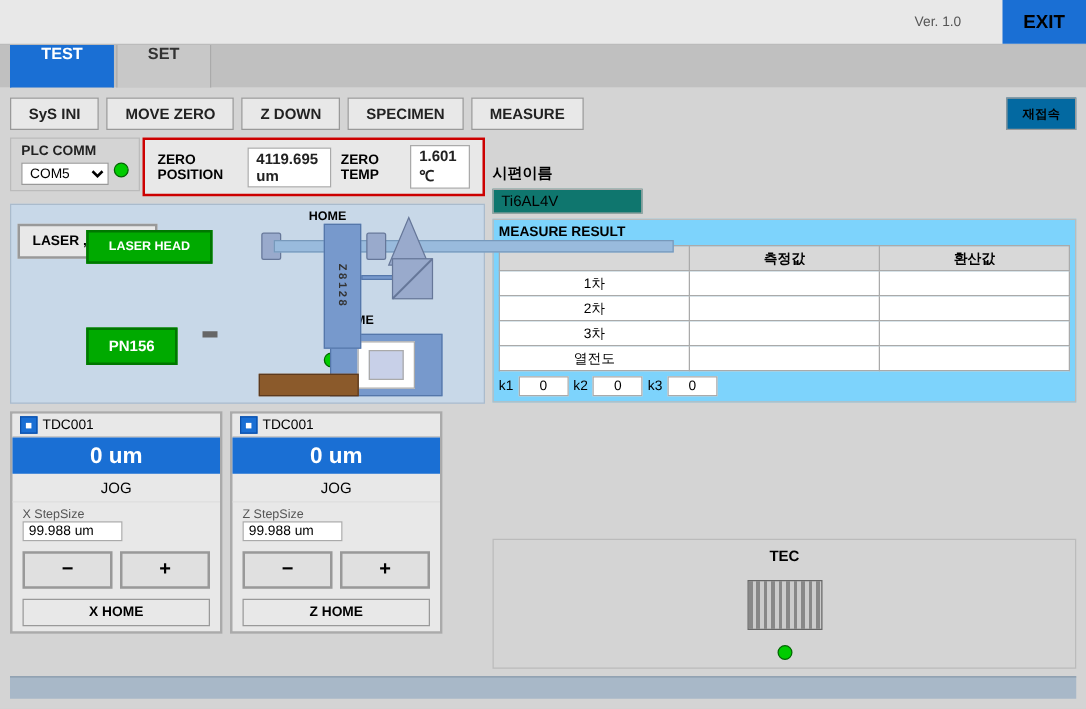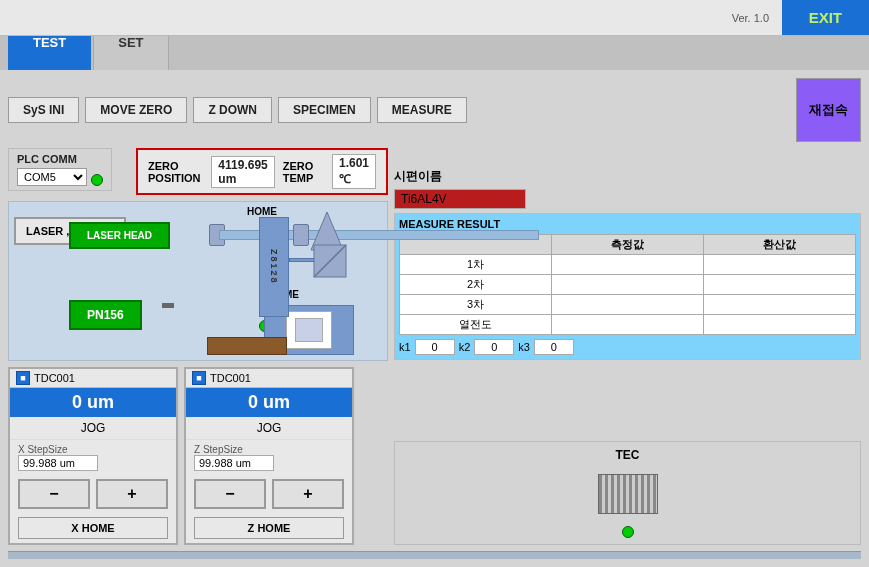--- a/index.html
+++ b/index.html
@@ -8,21 +8,21 @@
     
     .title-bar {
       display: flex; align-items: center; justify-content: center;
       background: #e8e8e8; height: 36px; position: relative;
       border-bottom: 1px solid #bbb;
     }
     .title-bar-title { font-size: 16px; font-weight: bold; color: #222; }
     .title-bar-version { position: absolute; right: 100px; font-size: 11px; color: #555; }
     .exit-btn {
       position: absolute; right: 0; top: 0; bottom: 0;
-      background: #1a6fd4; color: #bef264; border: none; padding: 0 27px;
+      background: #1a6fd4; color: #000000; border: none; padding: 0 17px;
       font-size: 15px; font-weight: bold; cursor: pointer;
     }
 
     
     .tab-bar {
       display: flex; background: #c0c0c0; height: 34px; align-items: flex-end;
       padding-left: 8px;
     }
     .tab {
       padding: 20px 24px; font-size: 13px; font-weight: bold; cursor: pointer;
@@ -41,45 +41,45 @@
     .toolbar {
       display: flex; align-items: center; gap: 6px;
     }
     .toolbar-btn {
       background: #e8e8e8; border: 1px solid #999; padding: 5px 14px;
       font-size: 12px; font-weight: bold; cursor: pointer; color: #222;
       white-space: nowrap;
     }
     .toolbar-spacer { flex: 1; }
     .reconnect-btn {
-      background: #8b5cf6; border: 1px solid #999; padding: 22px 12px;
-      font-size: 13px; font-weight: bold; cursor: pointer;
+      background: #0369a1; border: 1px solid #999; padding: 5px 12px;
+      font-size: 10px; font-weight: bold; cursor: pointer;
     }
 
     
     .middle-area {
       display: flex; gap: 6px; flex: 1;
     }
 
     
     .left-side {
       display: flex; flex-direction: column; gap: 6px; width: 380px;
     }
 
     
     .plc-zero-row {
-      display: flex; align-items: flex-start; gap: 24px;
+      display: flex; align-items: flex-start; gap: 2px;
     }
 
     .plc-comm-box {
       background: #d4d4d4; border: 1px solid #bbb; padding: 4px 8px;
       display: flex; flex-direction: column; gap: 3px;
     }
     .plc-comm-label { font-size: 11px; font-weight: bold; color: #222; }
-    .plc-comm-inner { display: flex; align-items: flex-end; gap: 4px; }
+    .plc-comm-inner { display: flex; align-items: flex-start; gap: 4px; }
     .plc-select {
       font-size: 11px; padding: 1px 2px; background: white; border: 1px solid #999;
       width: 70px;
     }
     .green-led {
       width: 12px; height: 12px; border-radius: 50%; background: #00cc00;
       border: 1px solid #006600; display: inline-block;
     }
 
     .zero-position-box {
@@ -170,21 +170,21 @@
       text-align: center; font-size: 11px; font-weight: bold; cursor: pointer;
       margin: 4px 8px;
     }
 
     
     .specimen-measure {
       flex: 1; display: flex; flex-direction: column; gap: 4px;
     }
     .specimen-row { display: flex; align-items: center; gap: 6px; }
     .specimen-label { font-size: 12px; font-weight: bold; margin-top: 20px; }
-    .specimen-input { background: #b91c1c; border: 1px solid #aaa; padding: 2px 6px; font-size: 12px; width: 132px; }
+    .specimen-input { background: #0f766e; border: 1px solid #aaa; padding: 2px 6px; font-size: 12px; width: 120px; }
 
     .measure-result-box {
       background: #7dd3fc; border: 1px solid #bbb; padding: 4px;
     }
     .measure-result-title { font-size: 11px; font-weight: bold; margin-bottom: 4px; }
     .measure-table {
       width: 100%; border-collapse: collapse; font-size: 11px; padding-left: 43px;
     }
     .measure-table th, .measure-table td {
       border: 1px solid #aaa; padding: 2px 4px; text-align: center;

